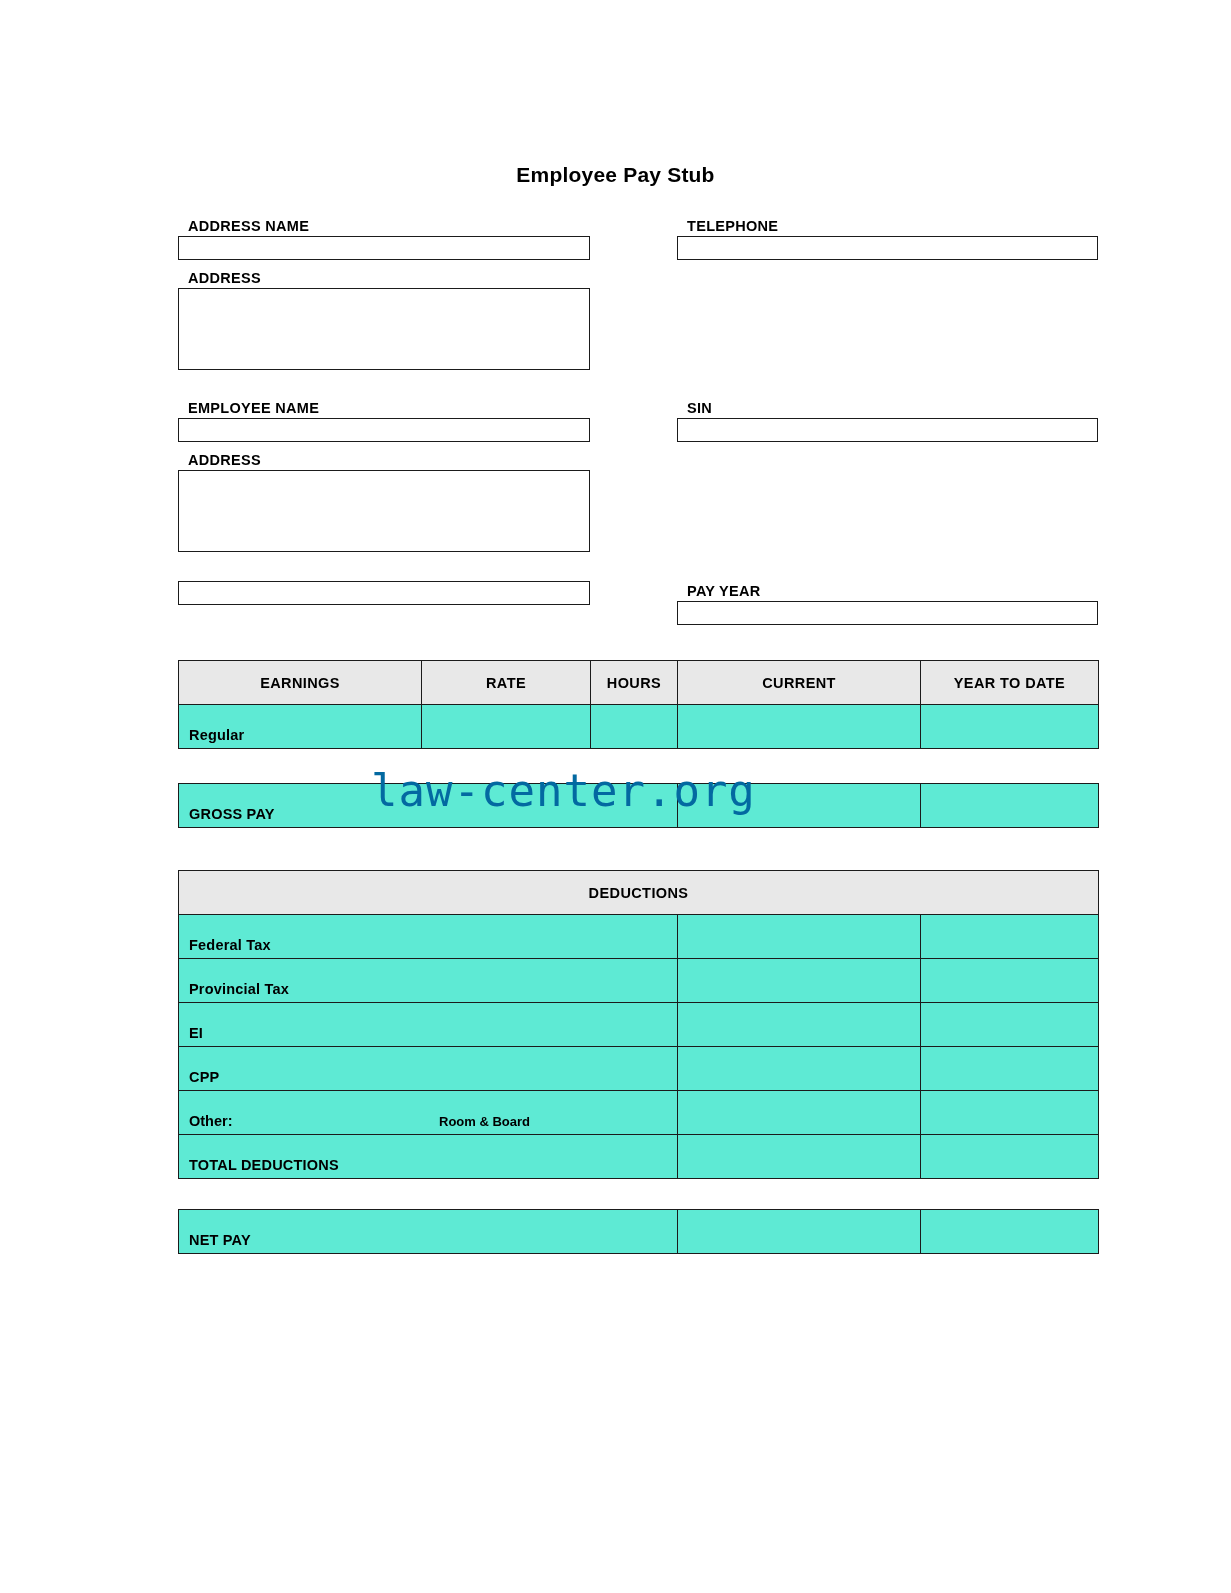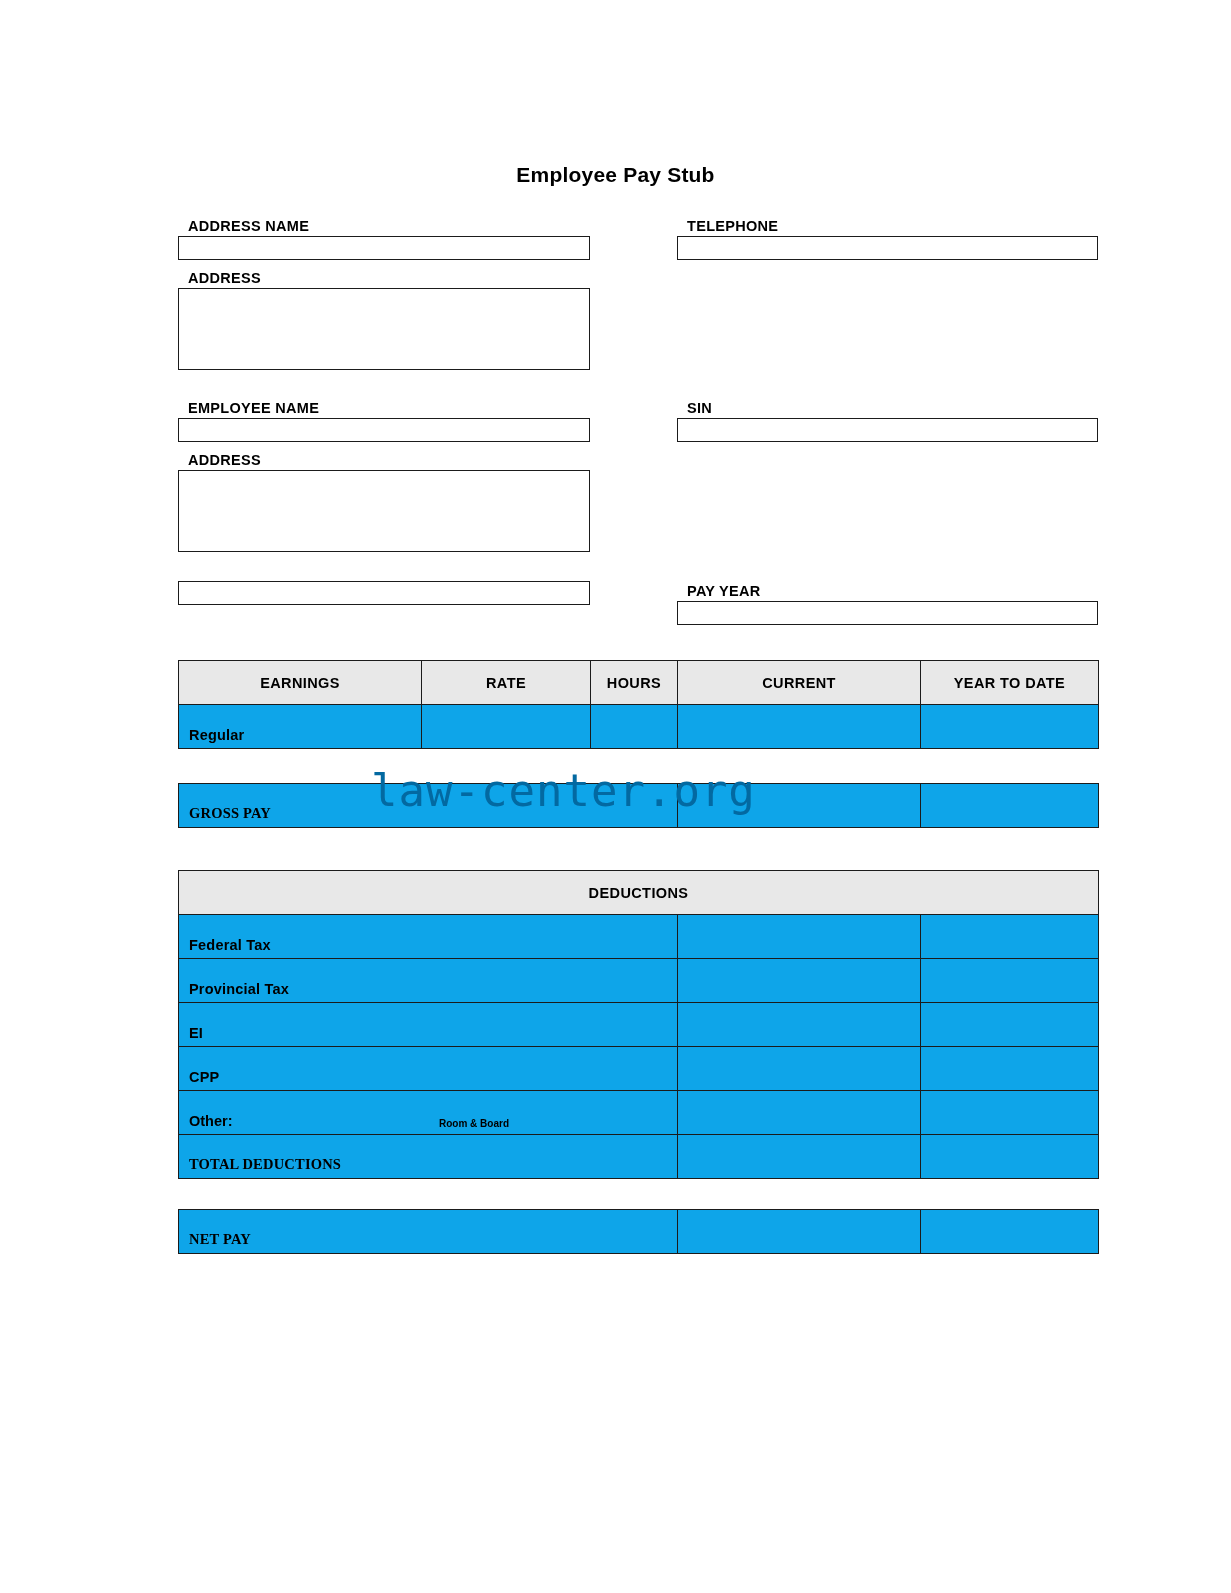--- a/index.html
+++ b/index.html
@@ -71,42 +71,41 @@
     position: absolute;
     border-collapse: collapse;
     table-layout: fixed;
     background: #ffffff;
   }
   .grid td, .grid th {
     border: 1.4px solid #1b1b1b;
     padding: 0;
     height: 44px;
     box-sizing: border-box;
-    background: #0ea5e9;
+    background: #5eead4;
   }
   .hdr-cell {
     background: #e8e8e8 !important;
     font-size: 14.5px;
     font-weight: bold;
     text-align: center;
     letter-spacing: 0.4px;
     height: 44px;
   }
   .row-label {
     font-size: 14.5px;
     font-weight: bold;
     text-align: left;
     vertical-align: bottom;
     padding: 0 0 5px 10px !important;
     letter-spacing: 0.2px;
     white-space: nowrap;
   }
   .row-label.strong {
     font-weight: bold;
-    font-family: Liberation Serif, serif;
   }
   .cell-input {
     width: 100%;
     height: 100%;
     border: 0;
     outline: 0;
     background: transparent;
     font-family: "Liberation Sans", sans-serif;
     font-size: 14px;
     padding: 0 6px;
@@ -121,21 +120,21 @@
     padding: 0 0 5px 10px;
     box-sizing: border-box;
   }
   .other-key {
     font-size: 14.5px;
     font-weight: bold;
     width: 250px;
     flex: 0 0 250px;
   }
   .other-val {
-    font-size: 10px;
+    font-size: 13px;
     font-weight: bold;
   }
 
   
   .watermark {
     position: absolute;
     left: 371px;
     top: 765px;
     font-family: "DejaVu Sans Mono", "Liberation Mono", monospace;
     font-size: 44px;

